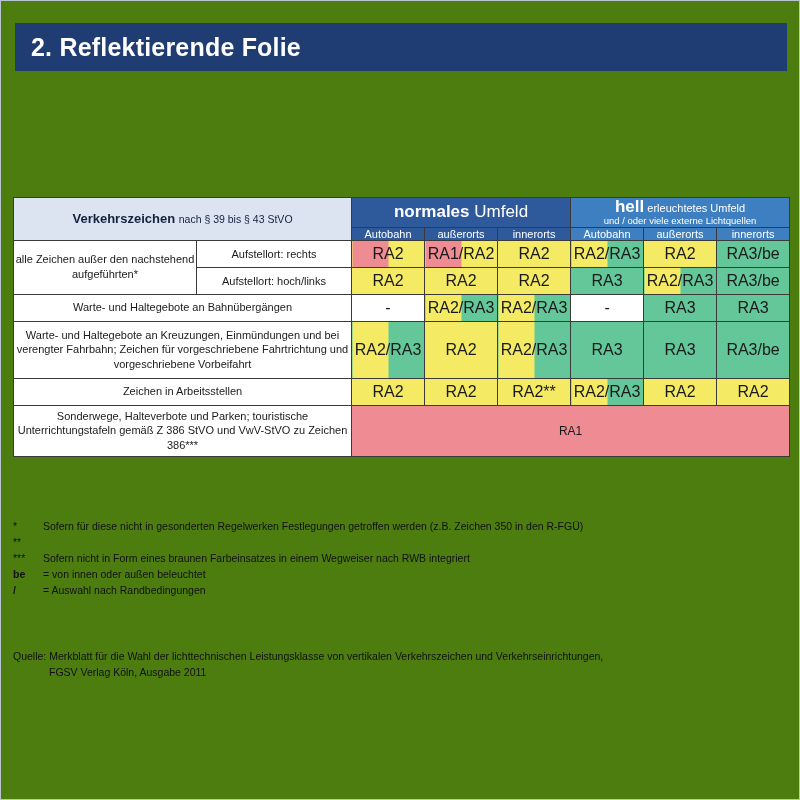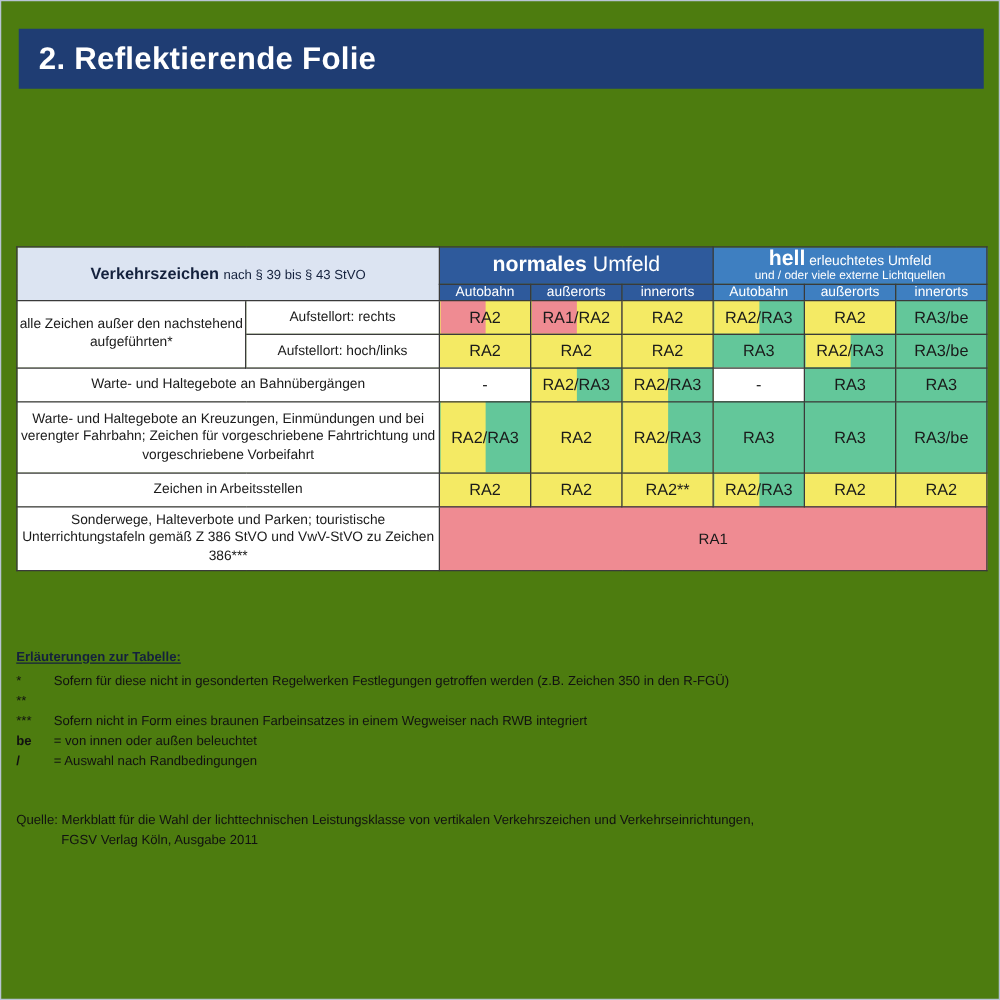--- a/index.html
+++ b/index.html
@@ -119,21 +119,21 @@
     padding: 6px 7px;
     line-height: 1.35;
   }
   .rowlabel-sub {
     background: #ffffff;
     text-align: left;
     font-size: 11px;
     padding: 5px 7px;
   }
   .cell {
-    font-size: 13px;
+    font-size: 16px;
     height: 26px;
     color: #1a1a1a;
   }
   .y  { background: #f4ea64; }
   .g  { background: #63c79a; }
   .r  { background: #ef8b92; margin-top: 28px; }
   .w  { background: #ffffff; }
   .yg { background: linear-gradient(to right, #f4ea64 0 50%, #63c79a 50% 100%); }
   .ry { background: linear-gradient(to right, #ef8b92 0 50%, #f4ea64 50% 100%); }
   .tallrow .cell { height: 56px; }
@@ -270,21 +270,20 @@
       </tr>
 
       <tr class="bigrow">
         <td class="rowlabel" colspan="2">Sonderwege, Halteverbote und Parken; touristische Unterrichtungstafeln gemäß Z 386 StVO und VwV-StVO zu Zeichen 386***</td>
         <td class="cell r" colspan="6">RA1</td>
       </tr>
     </tbody>
   </table>
 
   <div class="notes">
-    <div class="head">Erläuterungen zur Tabelle:</div>
     <div class="ln">
       <span class="mk">*</span>
       <span>Sofern für diese nicht in gesonderten Regelwerken Festlegungen getroffen werden (z.B. Zeichen 350 in den R-FGÜ)</span>
     </div>
     <div class="ln">
       <span class="mk">**</span>
     </div>
     <div class="ln">
       <span class="mk">***</span>
       <span>Sofern nicht in Form eines braunen Farbeinsatzes in einem Wegweiser nach RWB integriert</span>

